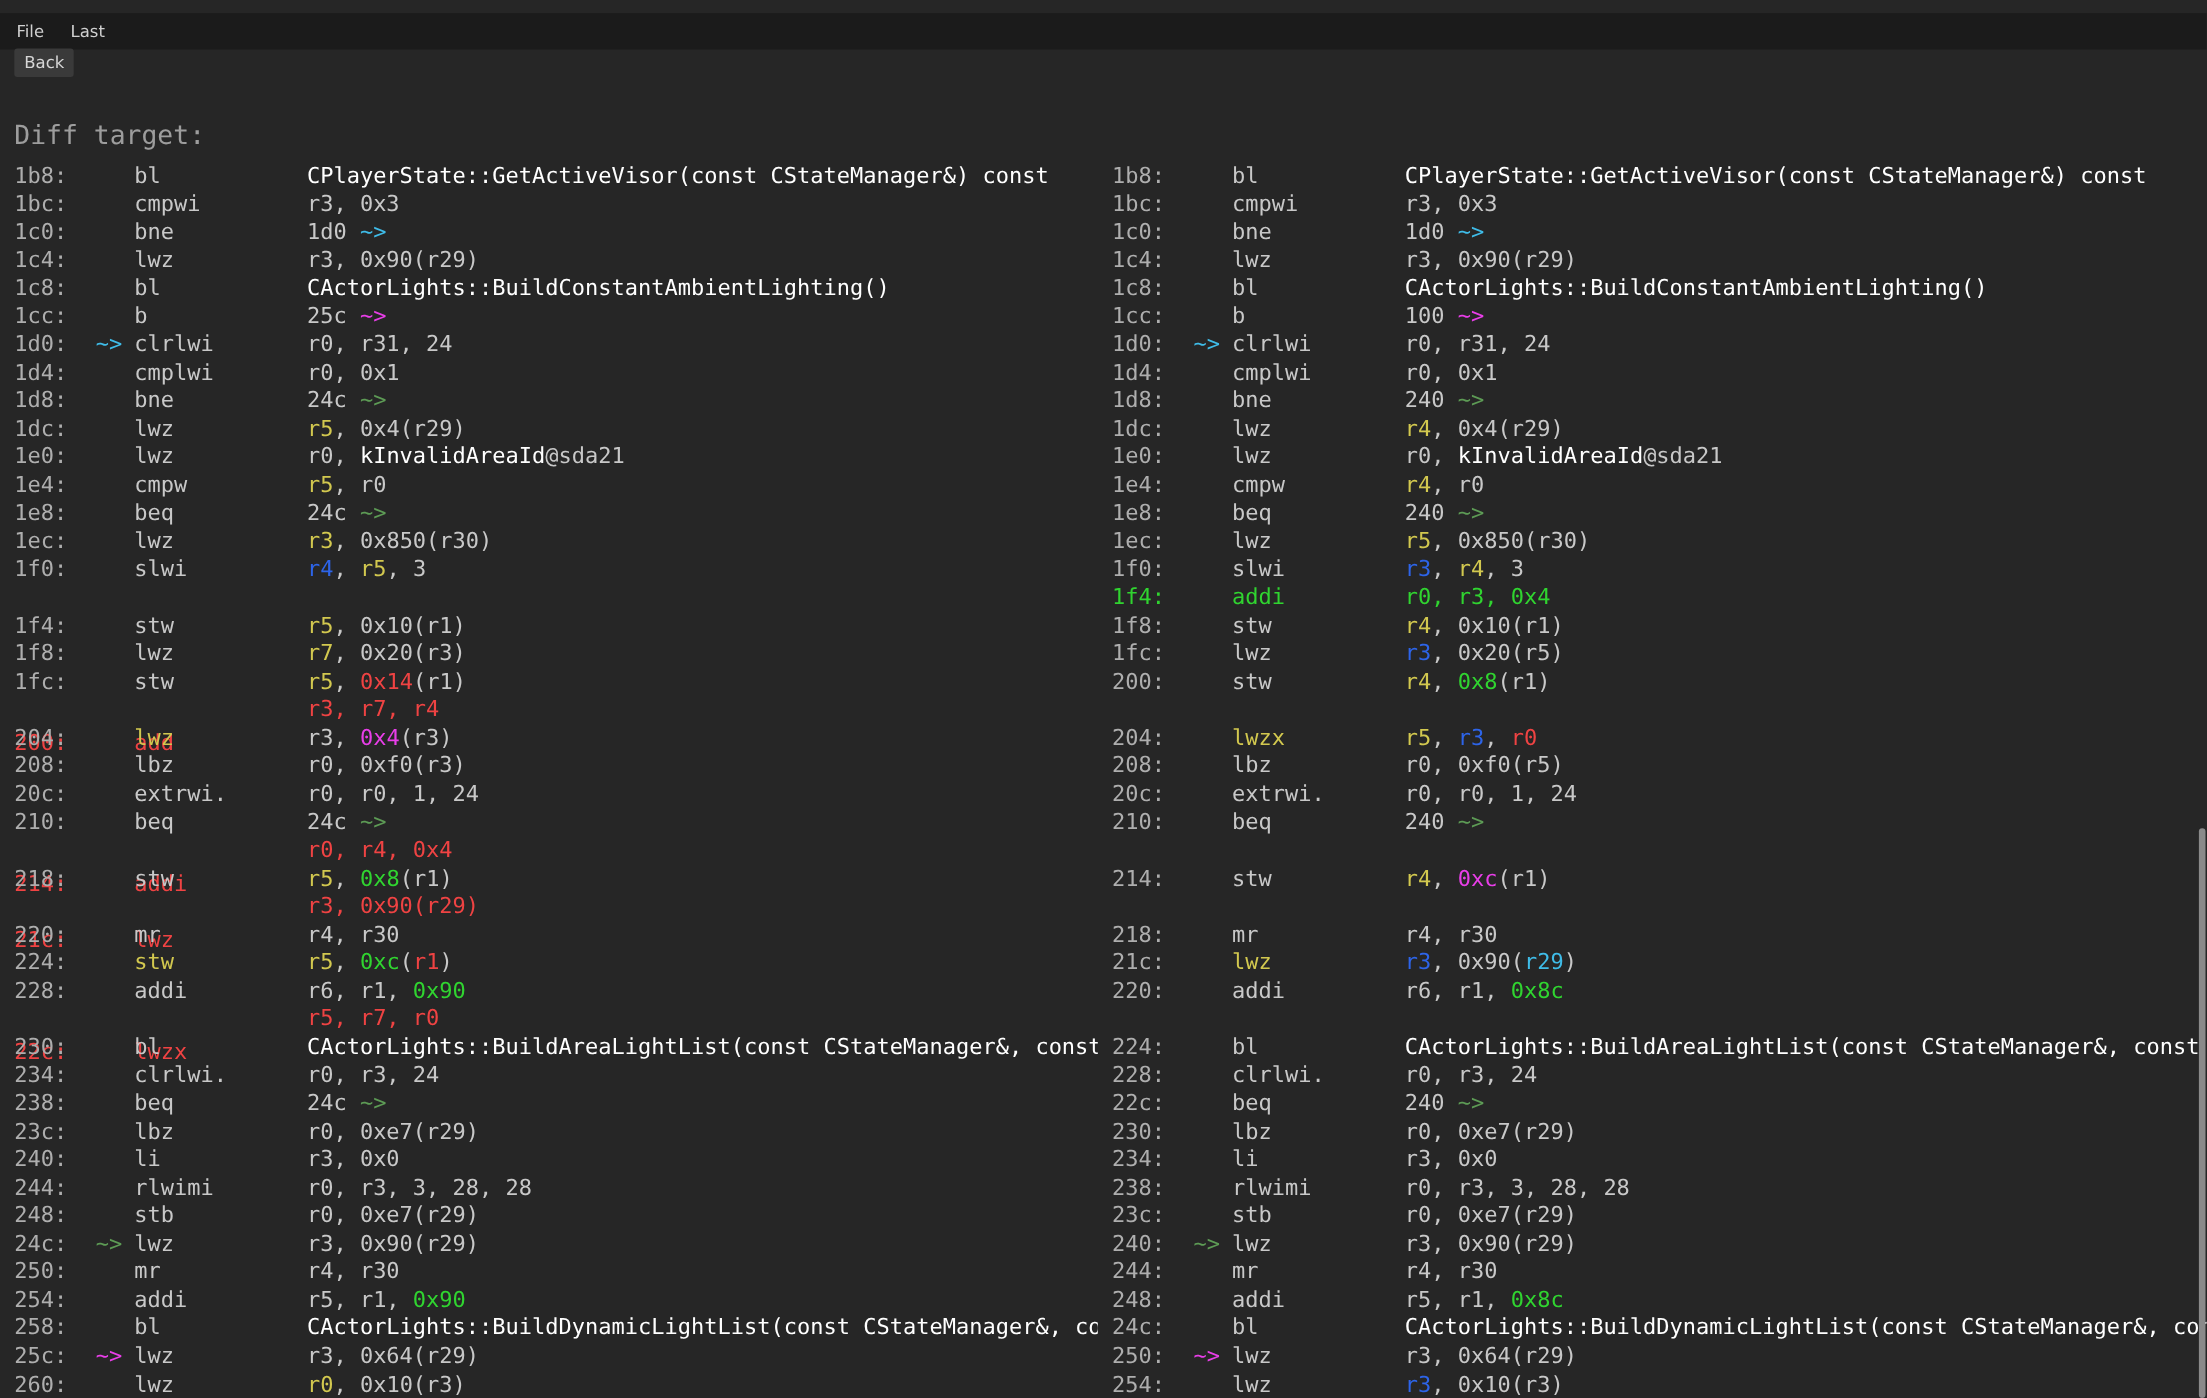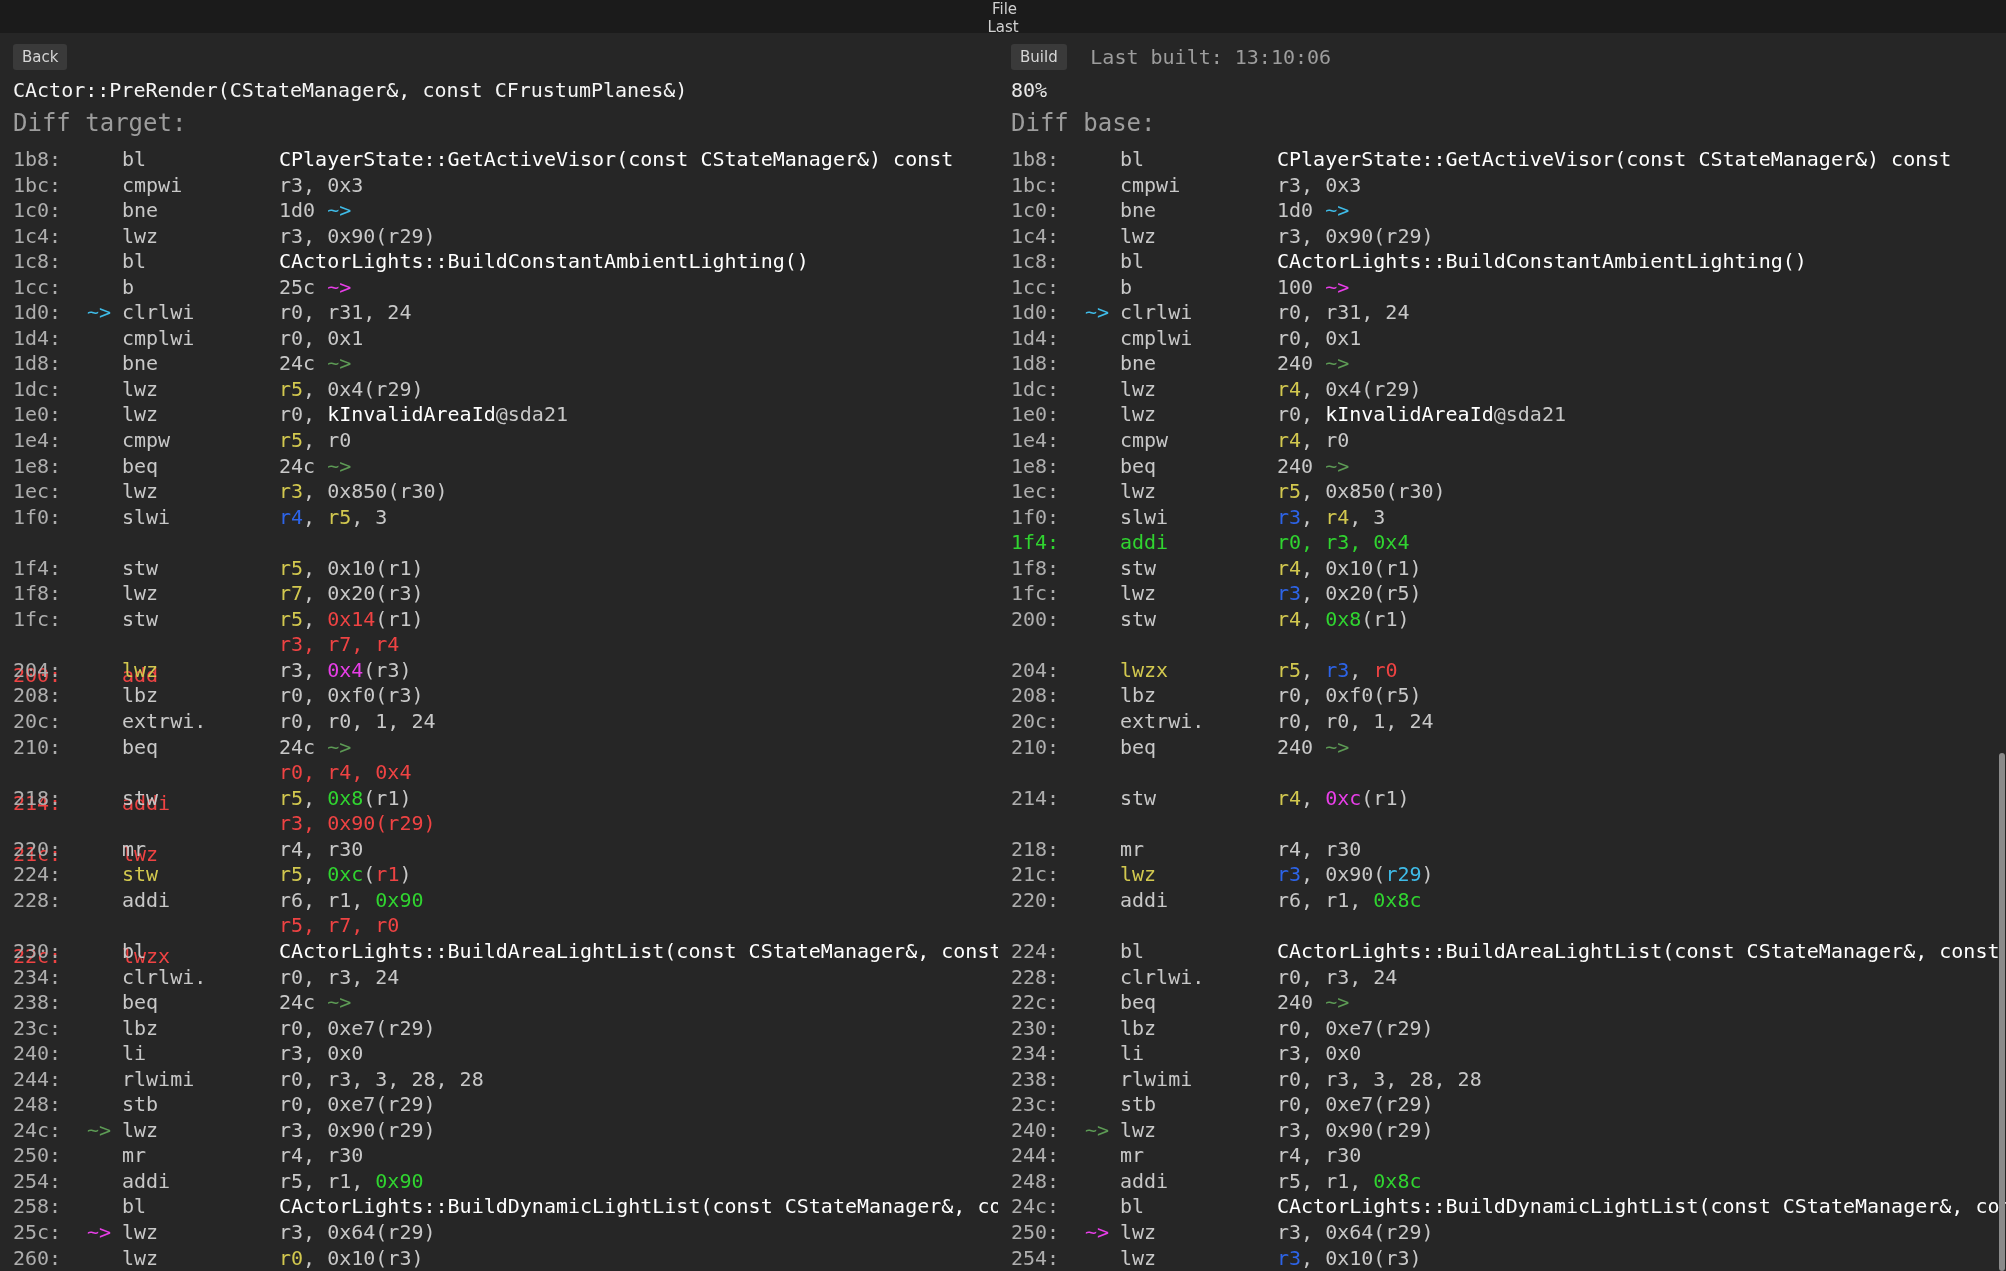--- a/index.html
+++ b/index.html
@@ -10,23 +10,23 @@
   }
   *{box-sizing:border-box;}
   html,body{margin:0;padding:0;}
   body{
     width:2006px;height:1271px;position:relative;overflow:hidden;
     background:var(--bg);
     font-family:"DejaVu Sans Mono",monospace;
   }
   
   .menubar{
-    position:absolute;left:0;top:0;width:2006px;height:33px;
+    position:absolute;left:0;top:12px;width:2006px;height:33px;
     background:var(--barbg);display:flex;align-items:center;
-    font-family:"DejaVu Sans",sans-serif;font-size:15px;color:#d0d0d0;flex-direction:column;
+    font-family:"DejaVu Sans",sans-serif;font-size:15px;color:#d0d0d0;
   }
   .menu-item{padding:0 12px;height:33px;display:flex;align-items:center;cursor:default;}
   .menu-item:first-child{padding-left:15px;}
   
   .header{position:absolute;left:0;top:33px;width:1778px;height:114px;}
   .header-col{position:absolute;top:0;height:114px;}
   .header-col.left{left:13px;width:980px;}
   .header-col.right{left:1011px;width:990px;}
   .btn{
     position:absolute;top:11px;left:0;height:26px;padding:0 9px;
@@ -77,30 +77,21 @@
 <body>
 
 <div class="menubar">
   <span class="menu-item">File</span>
   <span class="menu-item">Last</span>
 </div>
 
 <div class="header">
   <div class="header-col left">
     <button class="btn">Back</button>
-    <div class="sym-title">CActor::PreRender(CStateManager&amp;, const CFrustumPlanes&amp;)</div>
     <div class="diff-label">Diff target:</div>
-  </div>
-  <div class="header-col right">
-    <div class="build-row">
-      <button class="btn">Build</button>
-      <span class="last-built">Last built: 13:10:06</span>
-    </div>
-    <div class="match-percent">80%</div>
-    <div class="diff-label">Diff base:</div>
   </div>
 </div>
 
 <div class="diff-view">
   <div class="pane" id="pane-left">
       <div class="row"><span class="addr t-a">1b8:</span><span class="mn t-d">bl</span><span class="ops"><span class="t-s">CPlayerState::GetActiveVisor(const CStateManager&amp;) const</span></span></div>
       <div class="row"><span class="addr t-a">1bc:</span><span class="mn t-d">cmpwi</span><span class="ops"><span class="t-d">r3, 0x3</span></span></div>
       <div class="row"><span class="addr t-a">1c0:</span><span class="mn t-d">bne</span><span class="ops"><span class="t-d">1d0 </span><span class="t-C">~&gt;</span></span></div>
       <div class="row"><span class="addr t-a">1c4:</span><span class="mn t-d">lwz</span><span class="ops"><span class="t-d">r3, 0x90(r29)</span></span></div>
       <div class="row"><span class="addr t-a">1c8:</span><span class="mn t-d">bl</span><span class="ops"><span class="t-s">CActorLights::BuildConstantAmbientLighting()</span></span></div>

